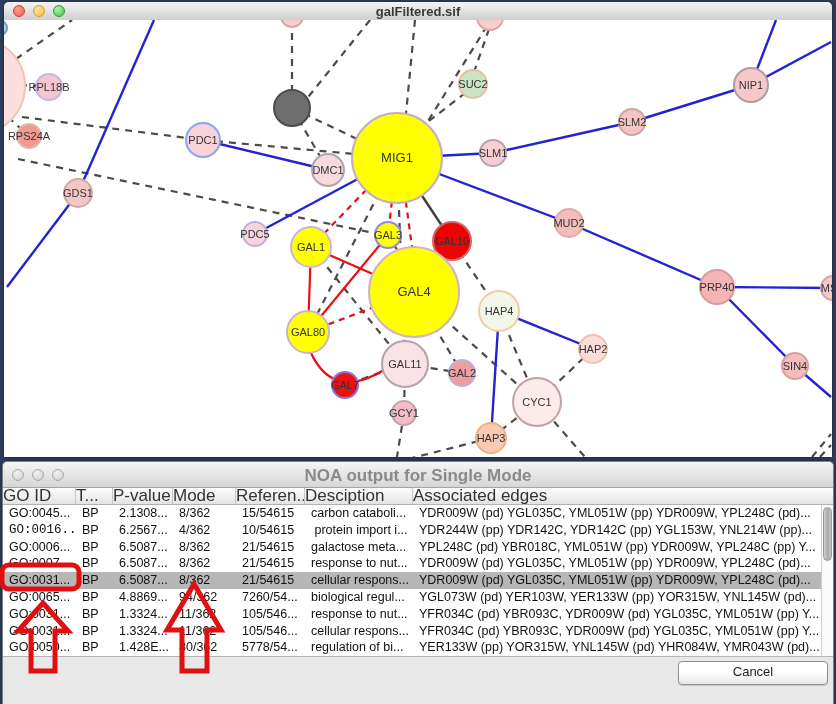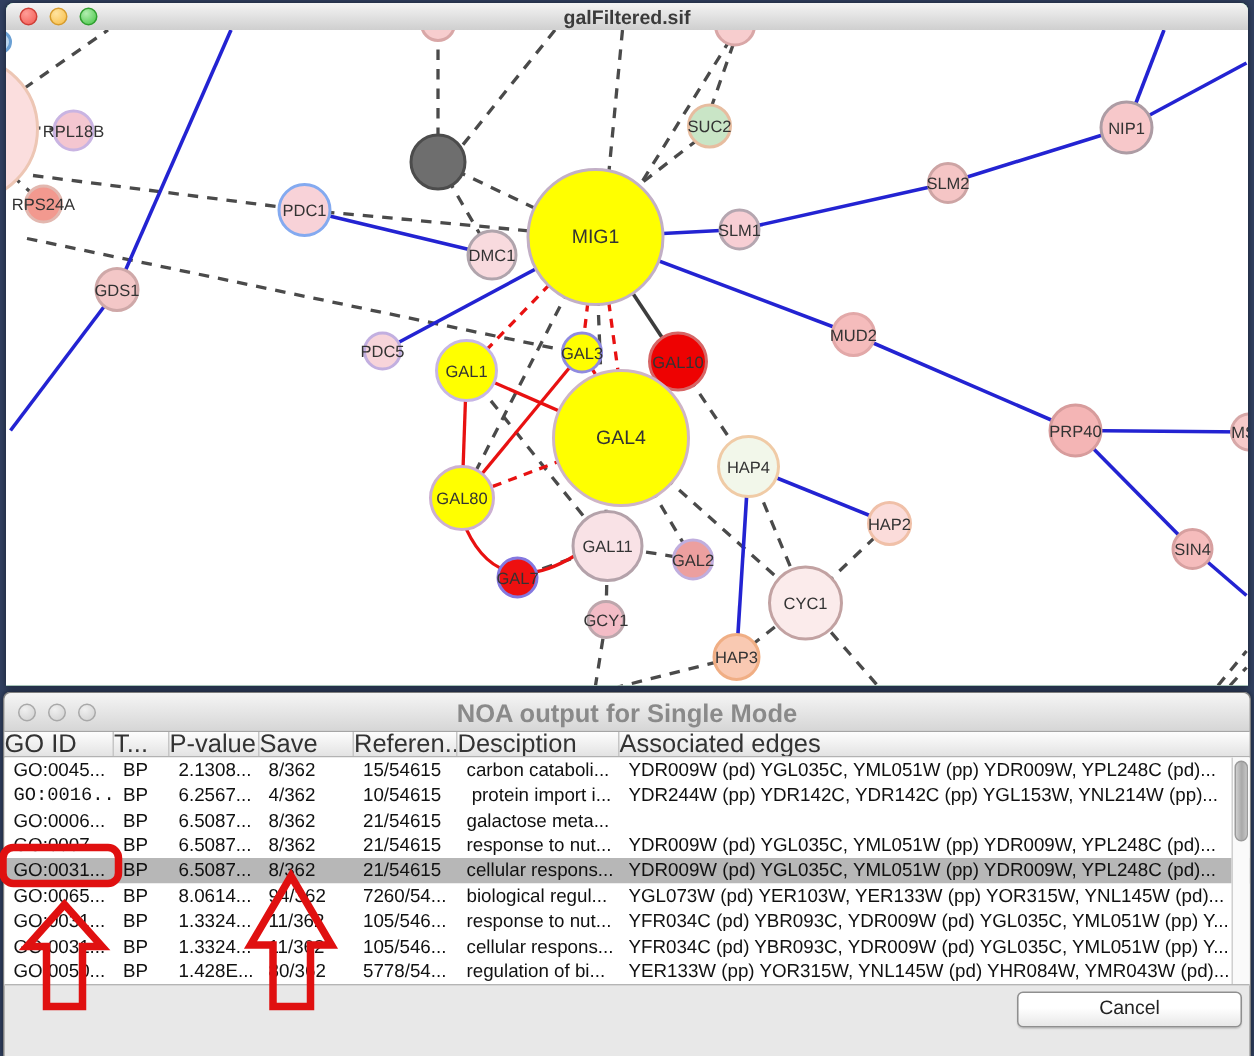--- a/index.html
+++ b/index.html
@@ -208,21 +208,21 @@
       <div class="light gray"></div>
       <div class="light gray"></div>
       <div class="light gray"></div>
     </div>
     <div class="title">NOA output for Single Mode</div>
   </div>
   <div id="noa-header">
       <div class="hcell" style="width: 73px;">GO ID</div>
       <div class="hcell" style="width: 37px;">T...</div>
       <div class="hcell" style="width: 60px;">P-value</div>
-      <div class="hcell" style="width: 63px;">Save</div>
+      <div class="hcell" style="width: 63px;">Mode</div>
       <div class="hcell" style="width: 69px;">Referen...</div>
       <div class="hcell" style="width: 108px;">Desciption</div>
       <div class="hcell" style="flex: 1 1 auto;">Associated edges</div>
     </div>
   <div id="noa-table">
       <div class="trow">
         <div class="tcell" style="width: 73px;">GO:0045...</div>
         <div class="tcell" style="width: 37px;">BP</div>
         <div class="tcell" style="width: 60px;">2.1308...</div>
         <div class="tcell" style="width: 63px;">8/362</div>
@@ -239,20 +239,21 @@
         <div class="tcell" style="width: 108px; text-align: center;">protein import i...</div>
         <div class="tcell">YDR244W (pp) YDR142C, YDR142C (pp) YGL153W, YNL214W (pp)...</div>
       </div>
       <div class="trow">
         <div class="tcell" style="width: 73px;">GO:0006...</div>
         <div class="tcell" style="width: 37px;">BP</div>
         <div class="tcell" style="width: 60px;">6.5087...</div>
         <div class="tcell" style="width: 63px;">8/362</div>
         <div class="tcell" style="width: 69px;">21/54615</div>
         <div class="tcell" style="width: 108px;">galactose meta...</div>
+        <div class="tcell">YPL248C (pd) YBR018C, YML051W (pp) YDR009W, YPL248C (pp) Y...</div>
       </div>
       <div class="trow">
         <div class="tcell" style="width: 73px;">GO:0007...</div>
         <div class="tcell" style="width: 37px;">BP</div>
         <div class="tcell" style="width: 60px;">6.5087...</div>
         <div class="tcell" style="width: 63px;">8/362</div>
         <div class="tcell" style="width: 69px;">21/54615</div>
         <div class="tcell" style="width: 108px;">response to nut...</div>
         <div class="tcell">YDR009W (pd) YGL035C, YML051W (pp) YDR009W, YPL248C (pd)...</div>
       </div>
@@ -261,21 +262,21 @@
         <div class="tcell" style="width: 37px;">BP</div>
         <div class="tcell" style="width: 60px;">6.5087...</div>
         <div class="tcell" style="width: 63px;">8/362</div>
         <div class="tcell" style="width: 69px;">21/54615</div>
         <div class="tcell" style="width: 108px;">cellular respons...</div>
         <div class="tcell">YDR009W (pd) YGL035C, YML051W (pp) YDR009W, YPL248C (pd)...</div>
       </div>
       <div class="trow">
         <div class="tcell" style="width: 73px;">GO:0065...</div>
         <div class="tcell" style="width: 37px;">BP</div>
-        <div class="tcell" style="width: 60px;">8.0614...</div>
+        <div class="tcell" style="width: 60px;">4.8869...</div>
         <div class="tcell" style="width: 63px;">94/362</div>
         <div class="tcell" style="width: 69px;">7260/54...</div>
         <div class="tcell" style="width: 108px;">biological regul...</div>
         <div class="tcell">YGL073W (pd) YER103W, YER133W (pp) YOR315W, YNL145W (pd)...</div>
       </div>
       <div class="trow">
         <div class="tcell" style="width: 73px;">GO:0031...</div>
         <div class="tcell" style="width: 37px;">BP</div>
         <div class="tcell" style="width: 60px;">1.3324...</div>
         <div class="tcell" style="width: 63px;">11/362</div>

